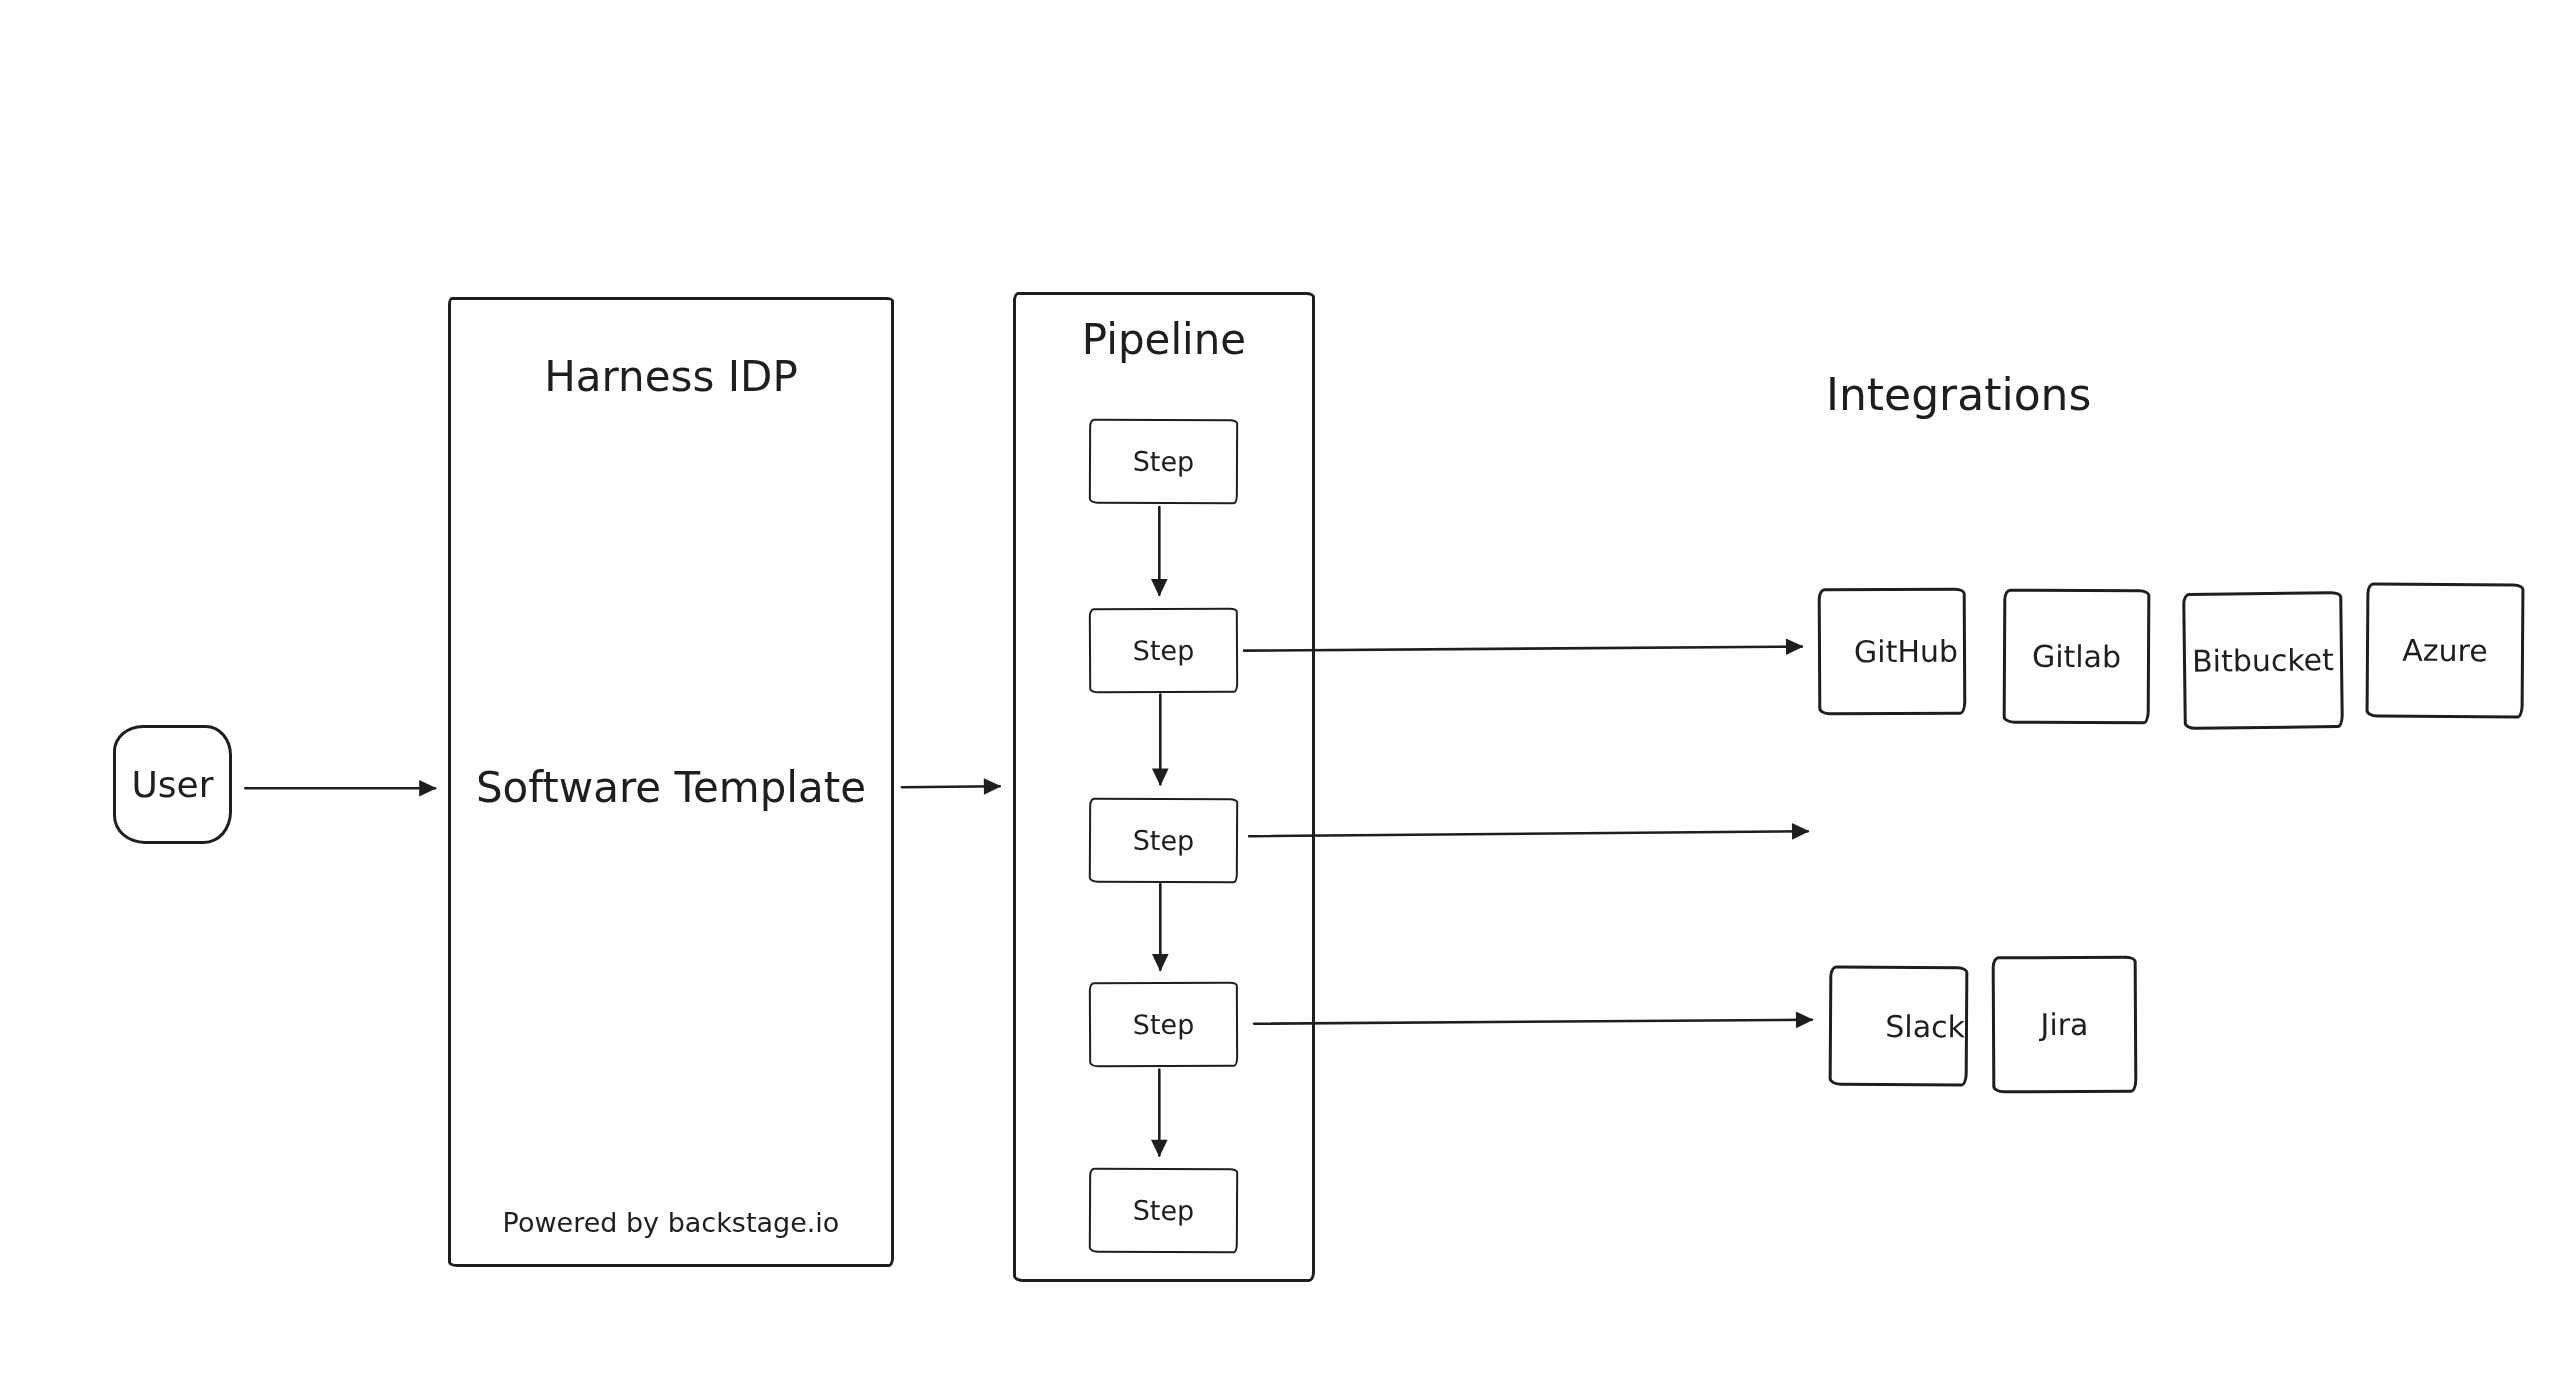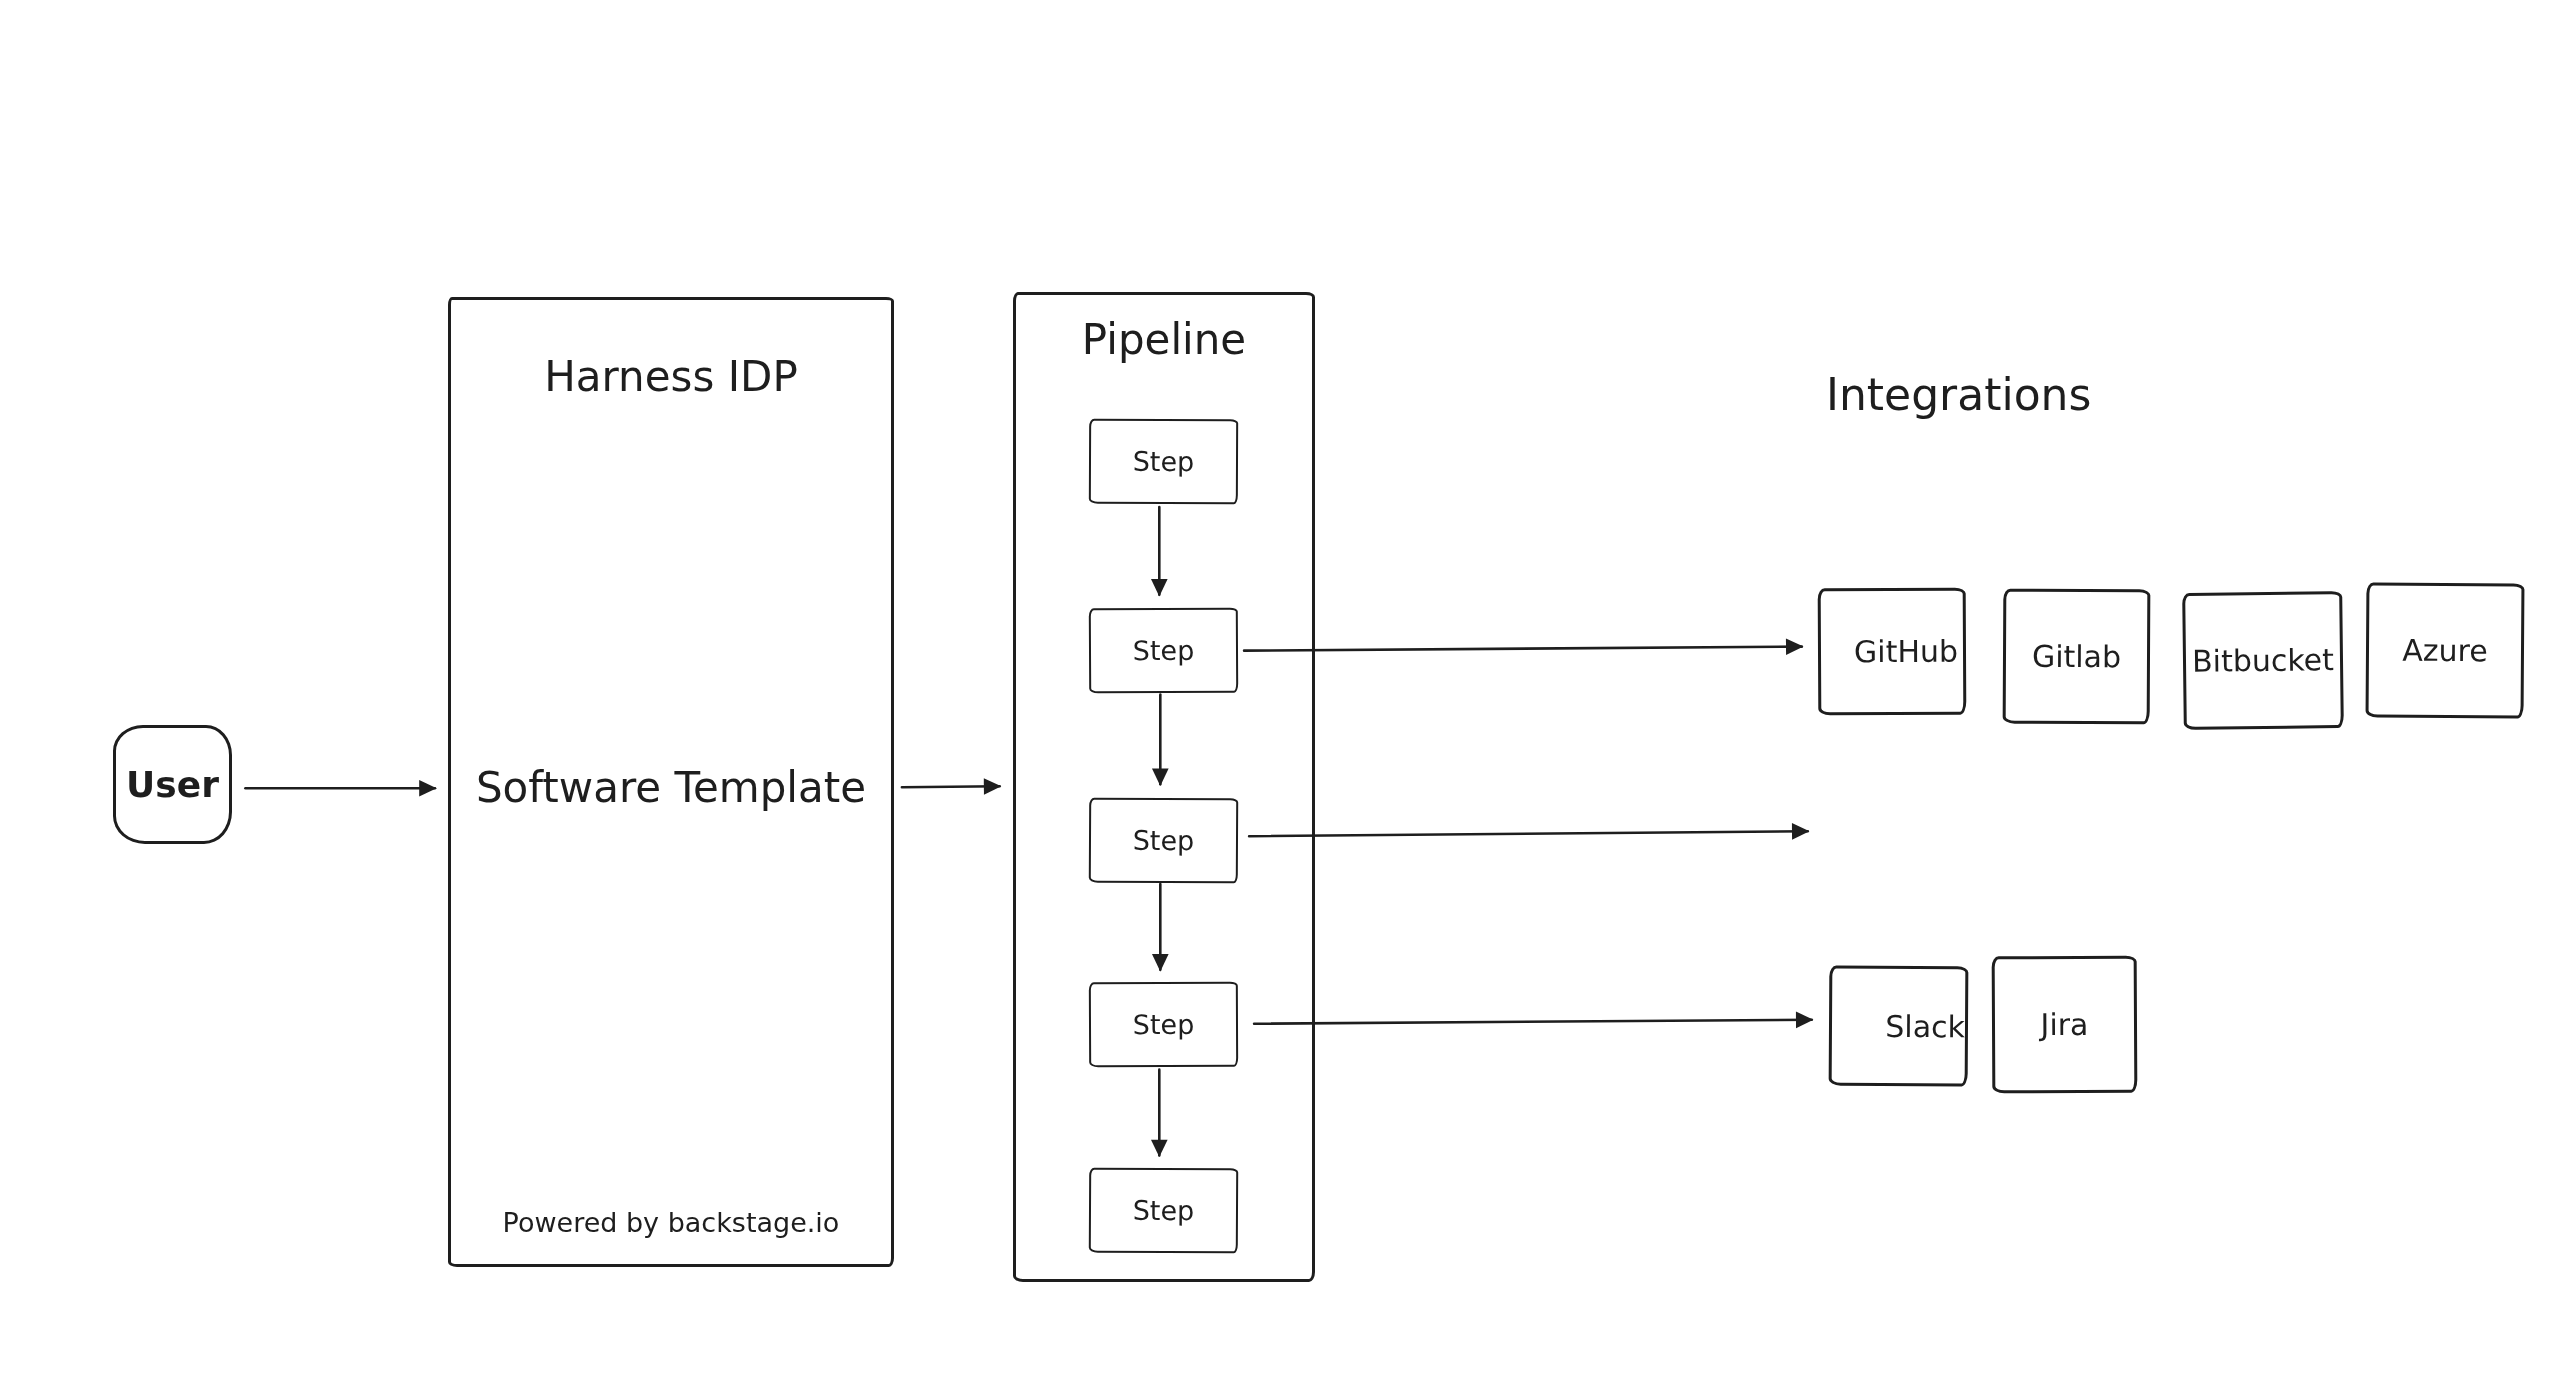--- a/index.html
+++ b/index.html
@@ -38,21 +38,20 @@
     align-items: center;
     justify-content: center;
     text-align: center;
   }
   
   .user-node {
     left: 113px; top: 725px;
     width: 119px; height: 119px;
     border-radius: 30px 26px 28px 32px / 26px 30px 32px 28px;
     font-size: 36px;
-    font-weight: bold;
   }
   
   .harness-box {
     left: 448px; top: 297px;
     width: 446px; height: 970px;
     border-radius: 4px 8px 5px 9px / 8px 4px 9px 5px;
   }
   .harness-title {
     position: absolute;
     left: 0; right: 0; top: 52px;

